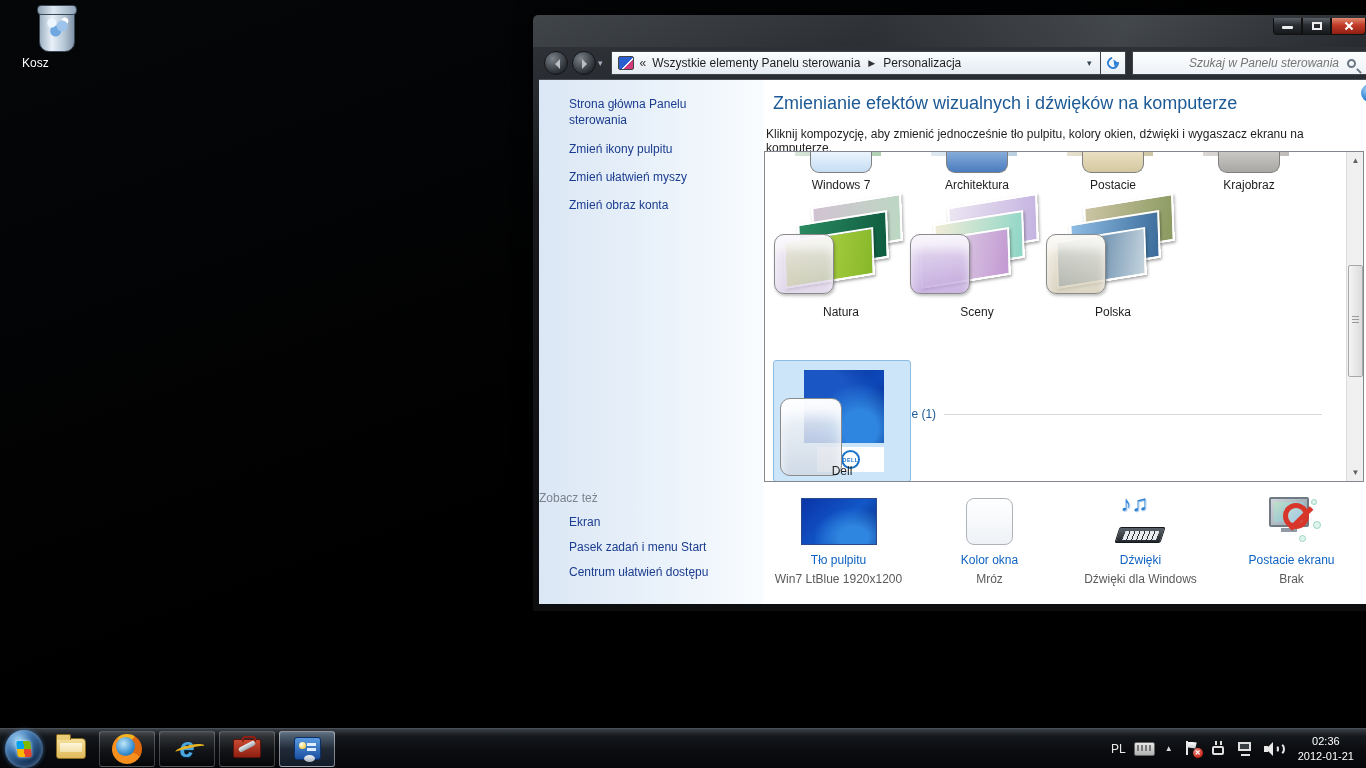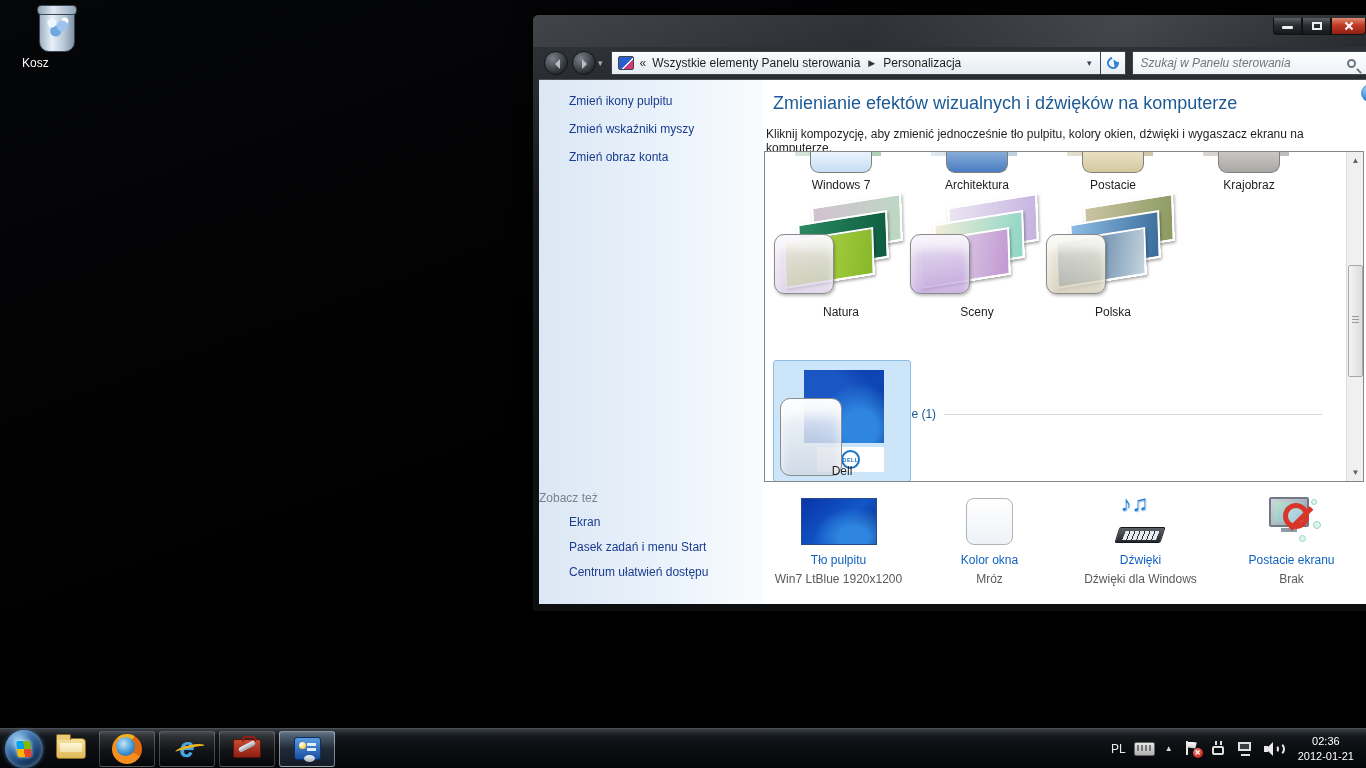--- a/index.html
+++ b/index.html
@@ -61,21 +61,21 @@
   .crumb { white-space:nowrap; }
   .crumb-arrow { margin:0 8px; color:#333; font-size:9px; }
   .addr-dd { margin-left:auto; margin-right:8px; color:#345; font-size:9px; }
   .refreshbtn { width:25px; height:24px; border:1px solid #3f444a; border-left:none;
          background:linear-gradient(#fdfeff,#e8eef4); display:flex; align-items:center; justify-content:center; }
   .refresh-glyph { width:12px; height:12px; border:2px solid #2a7fd4; border-radius:50%; border-top-color:transparent; transform:rotate(35deg); position:relative; }
   .refresh-glyph:after { content:""; position:absolute; right:-4px; top:-3px; border:4px solid transparent; border-bottom-color:#2a7fd4; transform:rotate(45deg); }
   .searchbox { margin-left:6px; height:24px; flex:1; background:linear-gradient(#fdfeff,#eef3f7);
          border:1px solid #3f444a; display:flex; align-items:center; }
   .searchbox input { flex:1; border:none; outline:none; background:transparent; font-style:italic;
-         color:#8a9097; font-size:12px; padding:0 8px; font-family:"Liberation Sans",sans-serif; }
+         color:#8a9097; font-size:12px; padding:0 8px; font-family:"Liberation Sans",sans-serif;text-align:right; }
   .mag { width:9px; height:9px; border:2px solid #6a7683; border-radius:50%; position:relative; margin-right:14px; }
   .mag:after { content:""; position:absolute; width:6px; height:2px; background:#6a7683; transform:rotate(45deg); left:7px; top:9px; }
 
   
   .client { position:absolute; left:6px; top:64px; right:0; bottom:7px; background:#fff; display:flex; border-top:1px solid #4a4f55; overflow:hidden; }
   .sidebar { width:224px; background:linear-gradient(90deg,#dbe7f5 0%,#eaf2fa 55%,#f9fcfe 100%); position:relative; flex:none; }
   .sidebar a { display:block; color:#1a3c8f; font-size:12px; text-decoration:none; padding:0 12px 0 30px; cursor:pointer; }
   .sb-home { margin-top:16px; line-height:16px; width:180px; }
   .sb-link { margin-top:14px; }
   .sb-bottom { position:absolute; bottom:14px; left:0; right:0; }
@@ -262,22 +262,23 @@
         </div>
       <div class="searchbox">
         <input placeholder="Szukaj w Panelu sterowania" style="">
         <span class="mag"></span>
       </div>
     </div>
 
     <div class="client">
 
       <div class="sidebar">
+        <a class="sb-home">Strona główna Panelu sterowania</a>
         <a class="sb-link">Zmień ikony pulpitu</a>
-        <a class="sb-link">Zmień wskaźniki myszy</a>
+        <a class="sb-link">Zmień ułatwień myszy</a>
         <a class="sb-link">Zmień obraz konta</a>
         <div class="sb-bottom">
           <div class="sb-gray">Zobacz też</div>
           <a>Ekran</a>
           <a>Pasek zadań i menu Start</a>
           <a>Centrum ułatwień dostępu</a>
         </div>
       </div>
 
       <div class="main">

